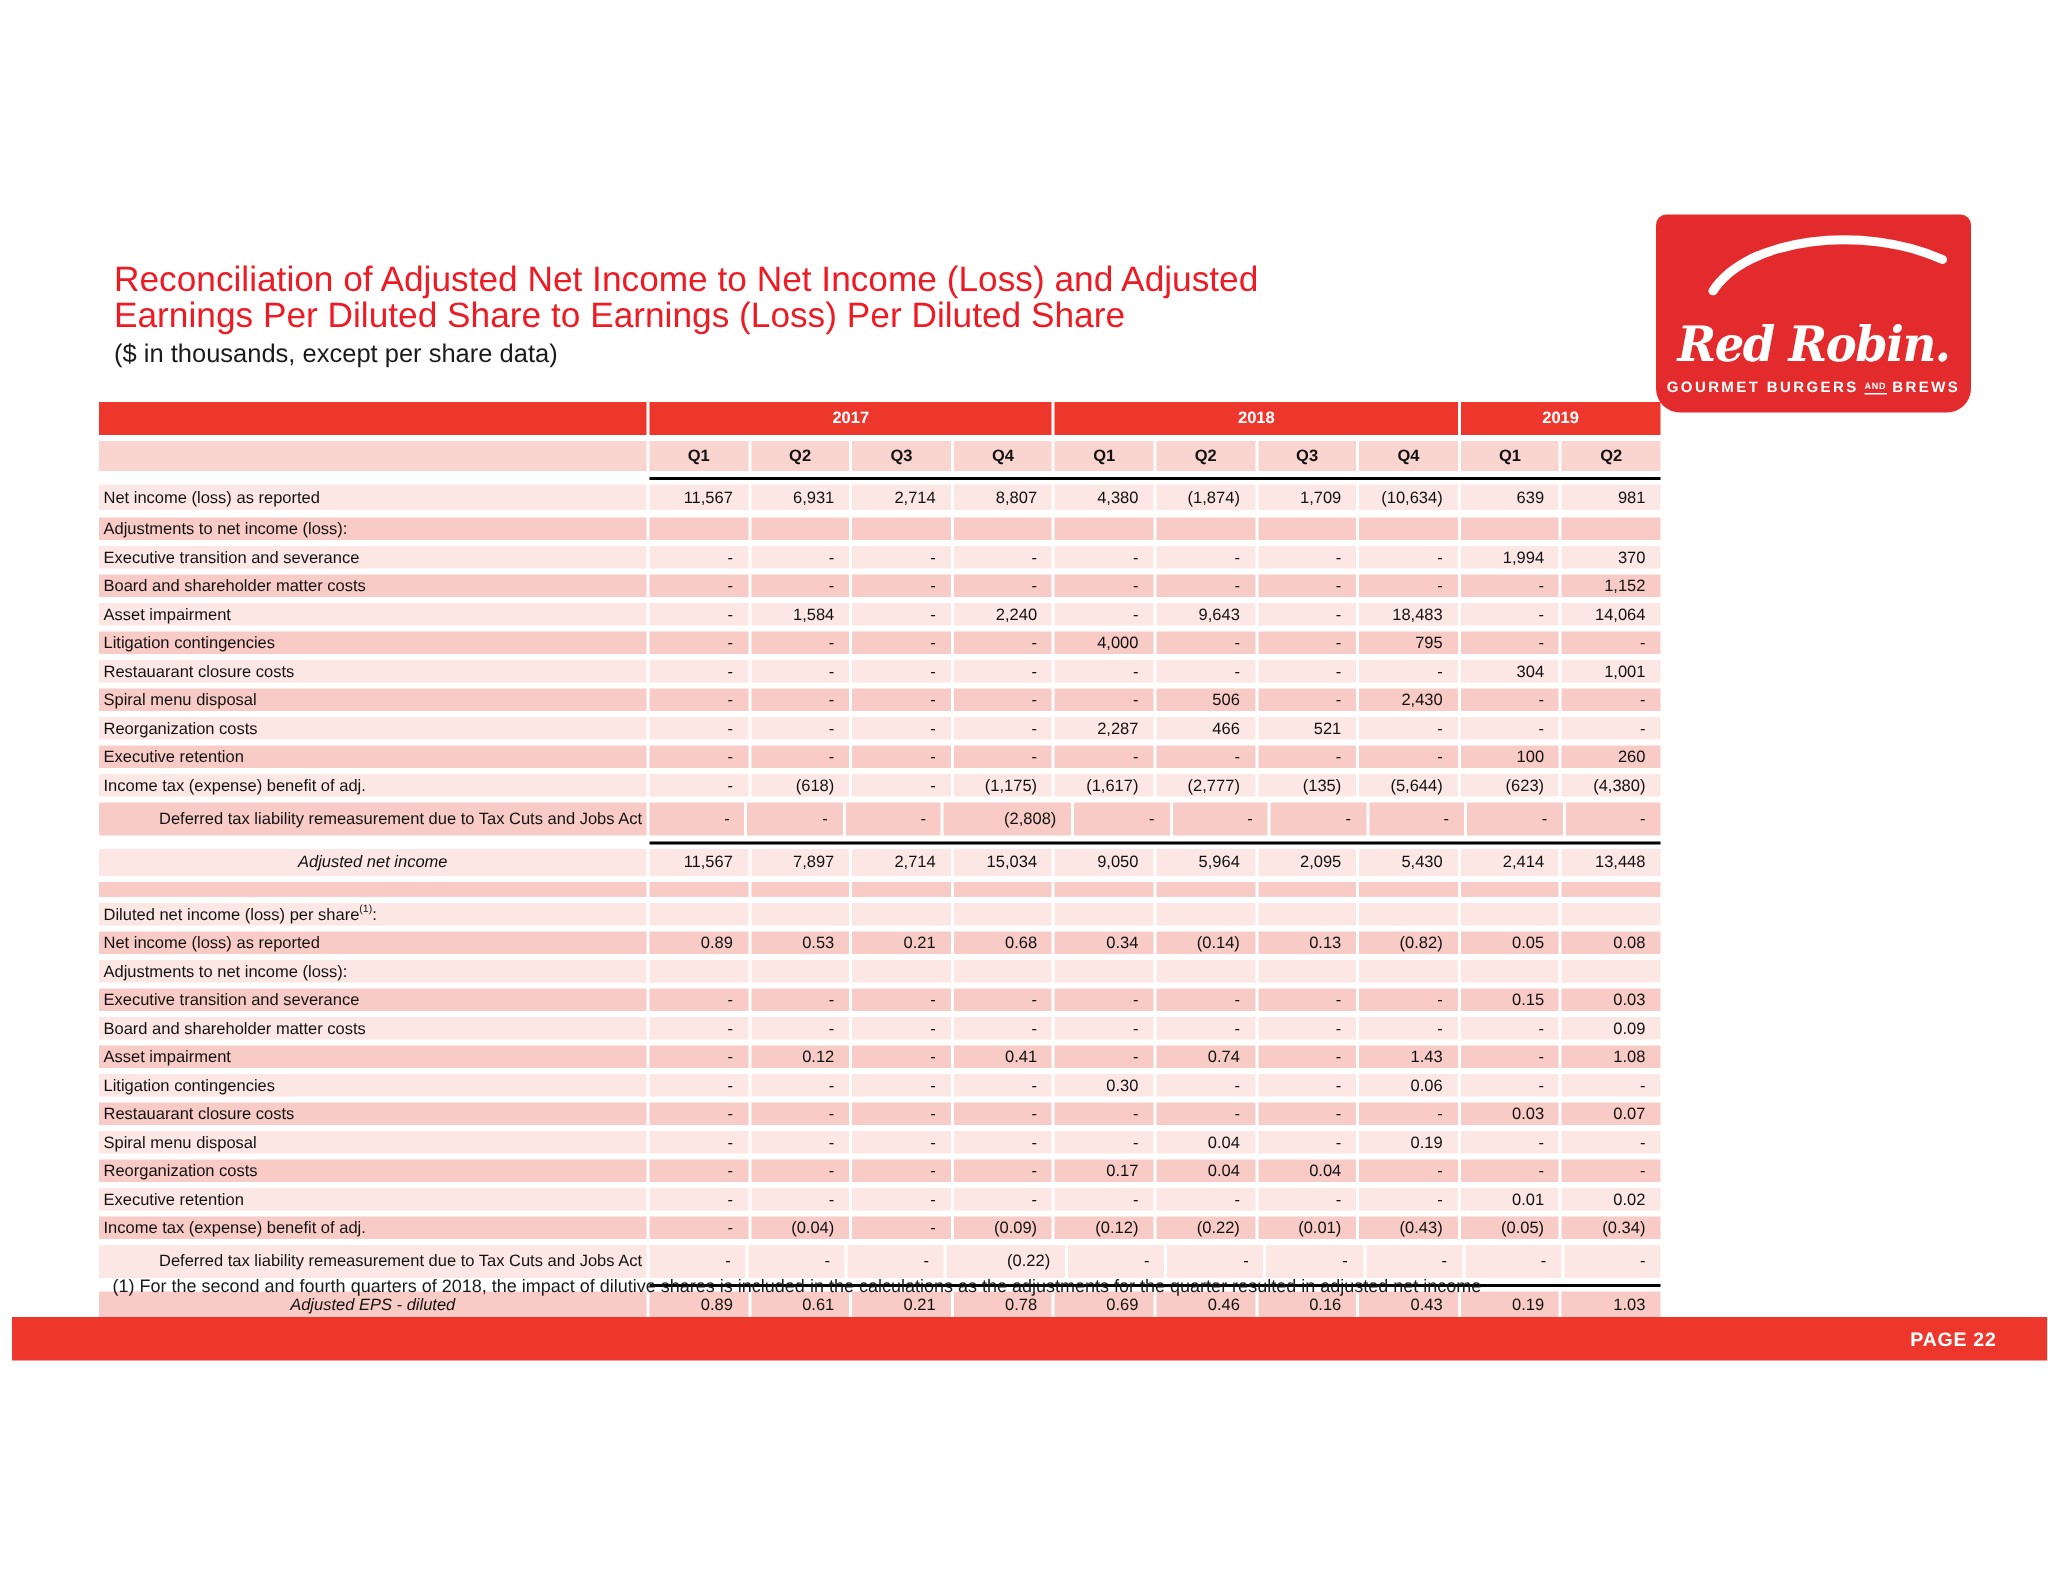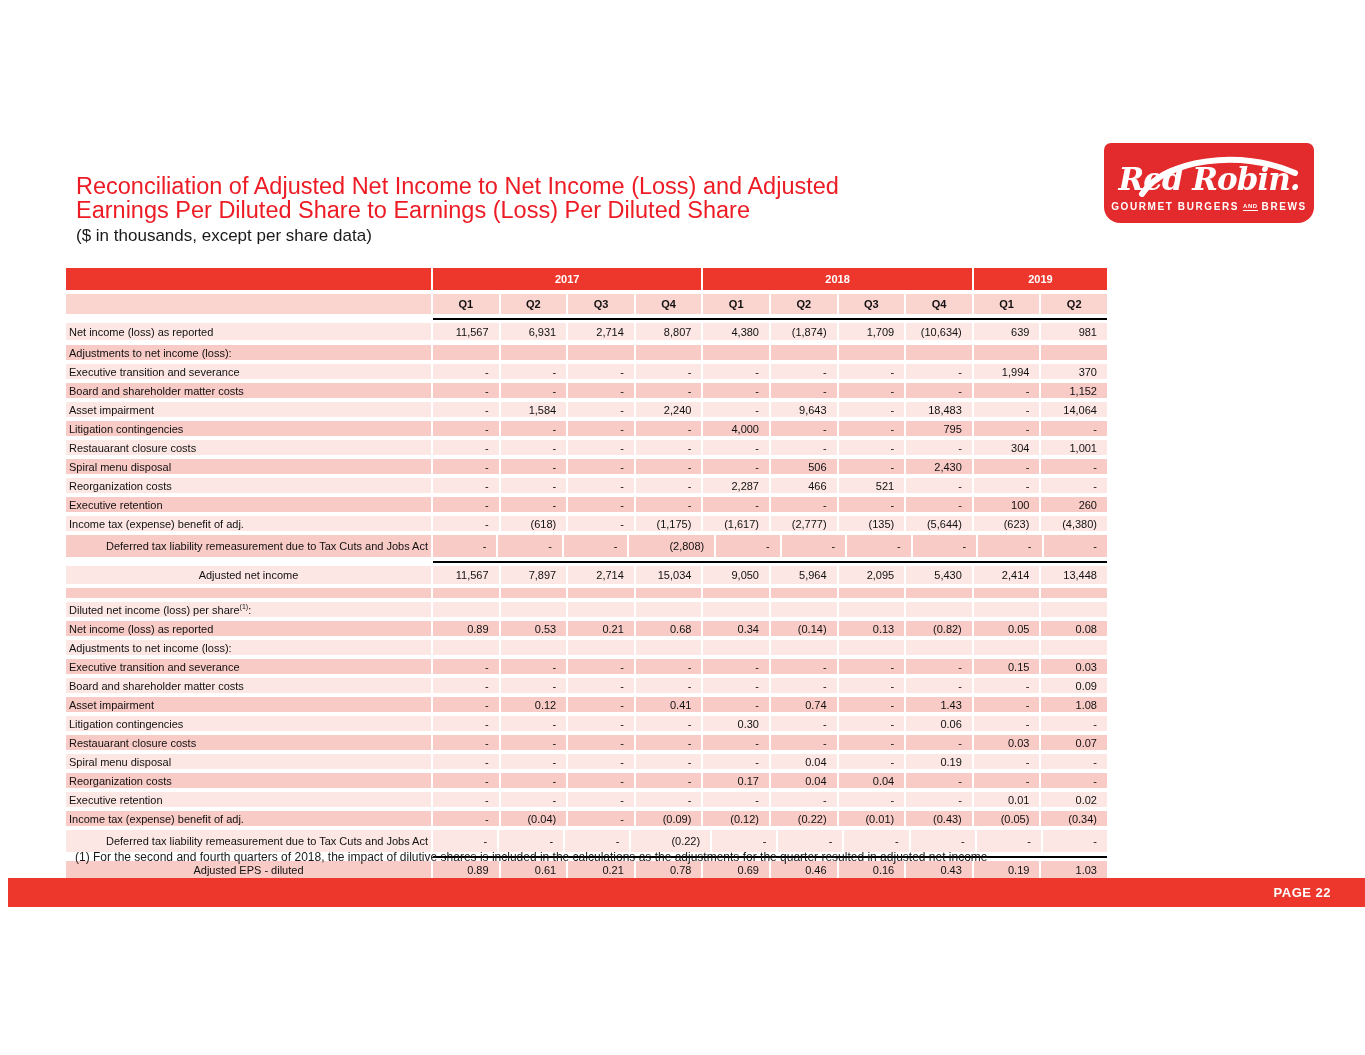--- a/index.html
+++ b/index.html
@@ -5,21 +5,21 @@
   html,body{margin:0;padding:0;background:#fff;}
   .slide{position:relative;width:1365px;height:1055px;background:#ffffff;
          font-family:"Liberation Sans",sans-serif;overflow:hidden;border-radius:20px;}
 
   
   .title{position:absolute;left:76px;top:174px;color:var(--brand-red);
          font-size:23.5px;line-height:24px;font-weight:400;white-space:nowrap;}
   .subtitle{position:absolute;left:76px;top:226px;color:#1a1a1a;font-size:17px;}
 
   
-  .logo{position:absolute;left:1104px;top:143px;width:210px;height:80px;
+  .logo{position:absolute;left:1104px;top:143px;width:210px;height:132px;
         background:var(--logo-red);border-radius:7px 7px 16px 16px;
         display:flex;flex-direction:column;align-items:center;justify-content:flex-end;
         padding-bottom:11px;box-sizing:border-box;}
   .logo .swoosh{position:absolute;top:4px;left:8px;}
   .wordmark{font-family:"DejaVu Serif",serif;font-style:italic;font-weight:bold;
             font-size:31px;color:#fff;line-height:1;margin-bottom:7px;letter-spacing:-1px;
             transform:scaleY(1.05);}
   .tagline{display:flex;align-items:center;gap:4px;color:#fff;}
   .tagline .tg{font-size:10px;font-weight:bold;letter-spacing:1.6px;}
   .tagline .tg-and{font-size:6px;font-weight:bold;letter-spacing:.5px;
@@ -35,21 +35,21 @@
   .rule{height:2px;background:#000;margin-left:367px;margin-bottom:3px;}
   .lbl{font-size:11px;color:#111;display:flex;align-items:center;padding-left:3px;white-space:nowrap;}
   .lbl sup{font-size:7px;line-height:0;vertical-align:super;margin-top:-5px;}
   .val{font-size:11px;color:#111;display:flex;align-items:center;justify-content:flex-end;padding-right:10px;}
   .row-light > div{background:var(--row-light);}
   .row-dark  > div{background:var(--row-dark);}
   .kind-regular > div{height:15px;}
   .kind-first > div{height:17px;} .kind-first{margin-bottom:5px;}
   .kind-tall > div{height:22px;padding-left:40px;}
   .kind-total > div,.kind-total_final > div{height:18px;}
-  .kind-total .lbl,.kind-total_final .lbl{justify-content:center;padding-left:0;}
+  .kind-total .lbl,.kind-total_final .lbl{justify-content:center;padding-left:0;font-style:italic;}
   .kind-spacer > div{height:10px;}
 
   
   .footnote{position:absolute;left:75px;top:850px;font-size:12px;color:#1a1a1a;white-space:nowrap;}
   .bottom-bar{position:absolute;left:8px;right:0;top:878px;height:29px;background:var(--band-red);
               display:flex;align-items:center;justify-content:flex-end;padding-right:34px;}
   .page-label{color:#fff;font-size:13px;font-weight:bold;letter-spacing:.5px;}
 </style>
 </head>
 <body>

